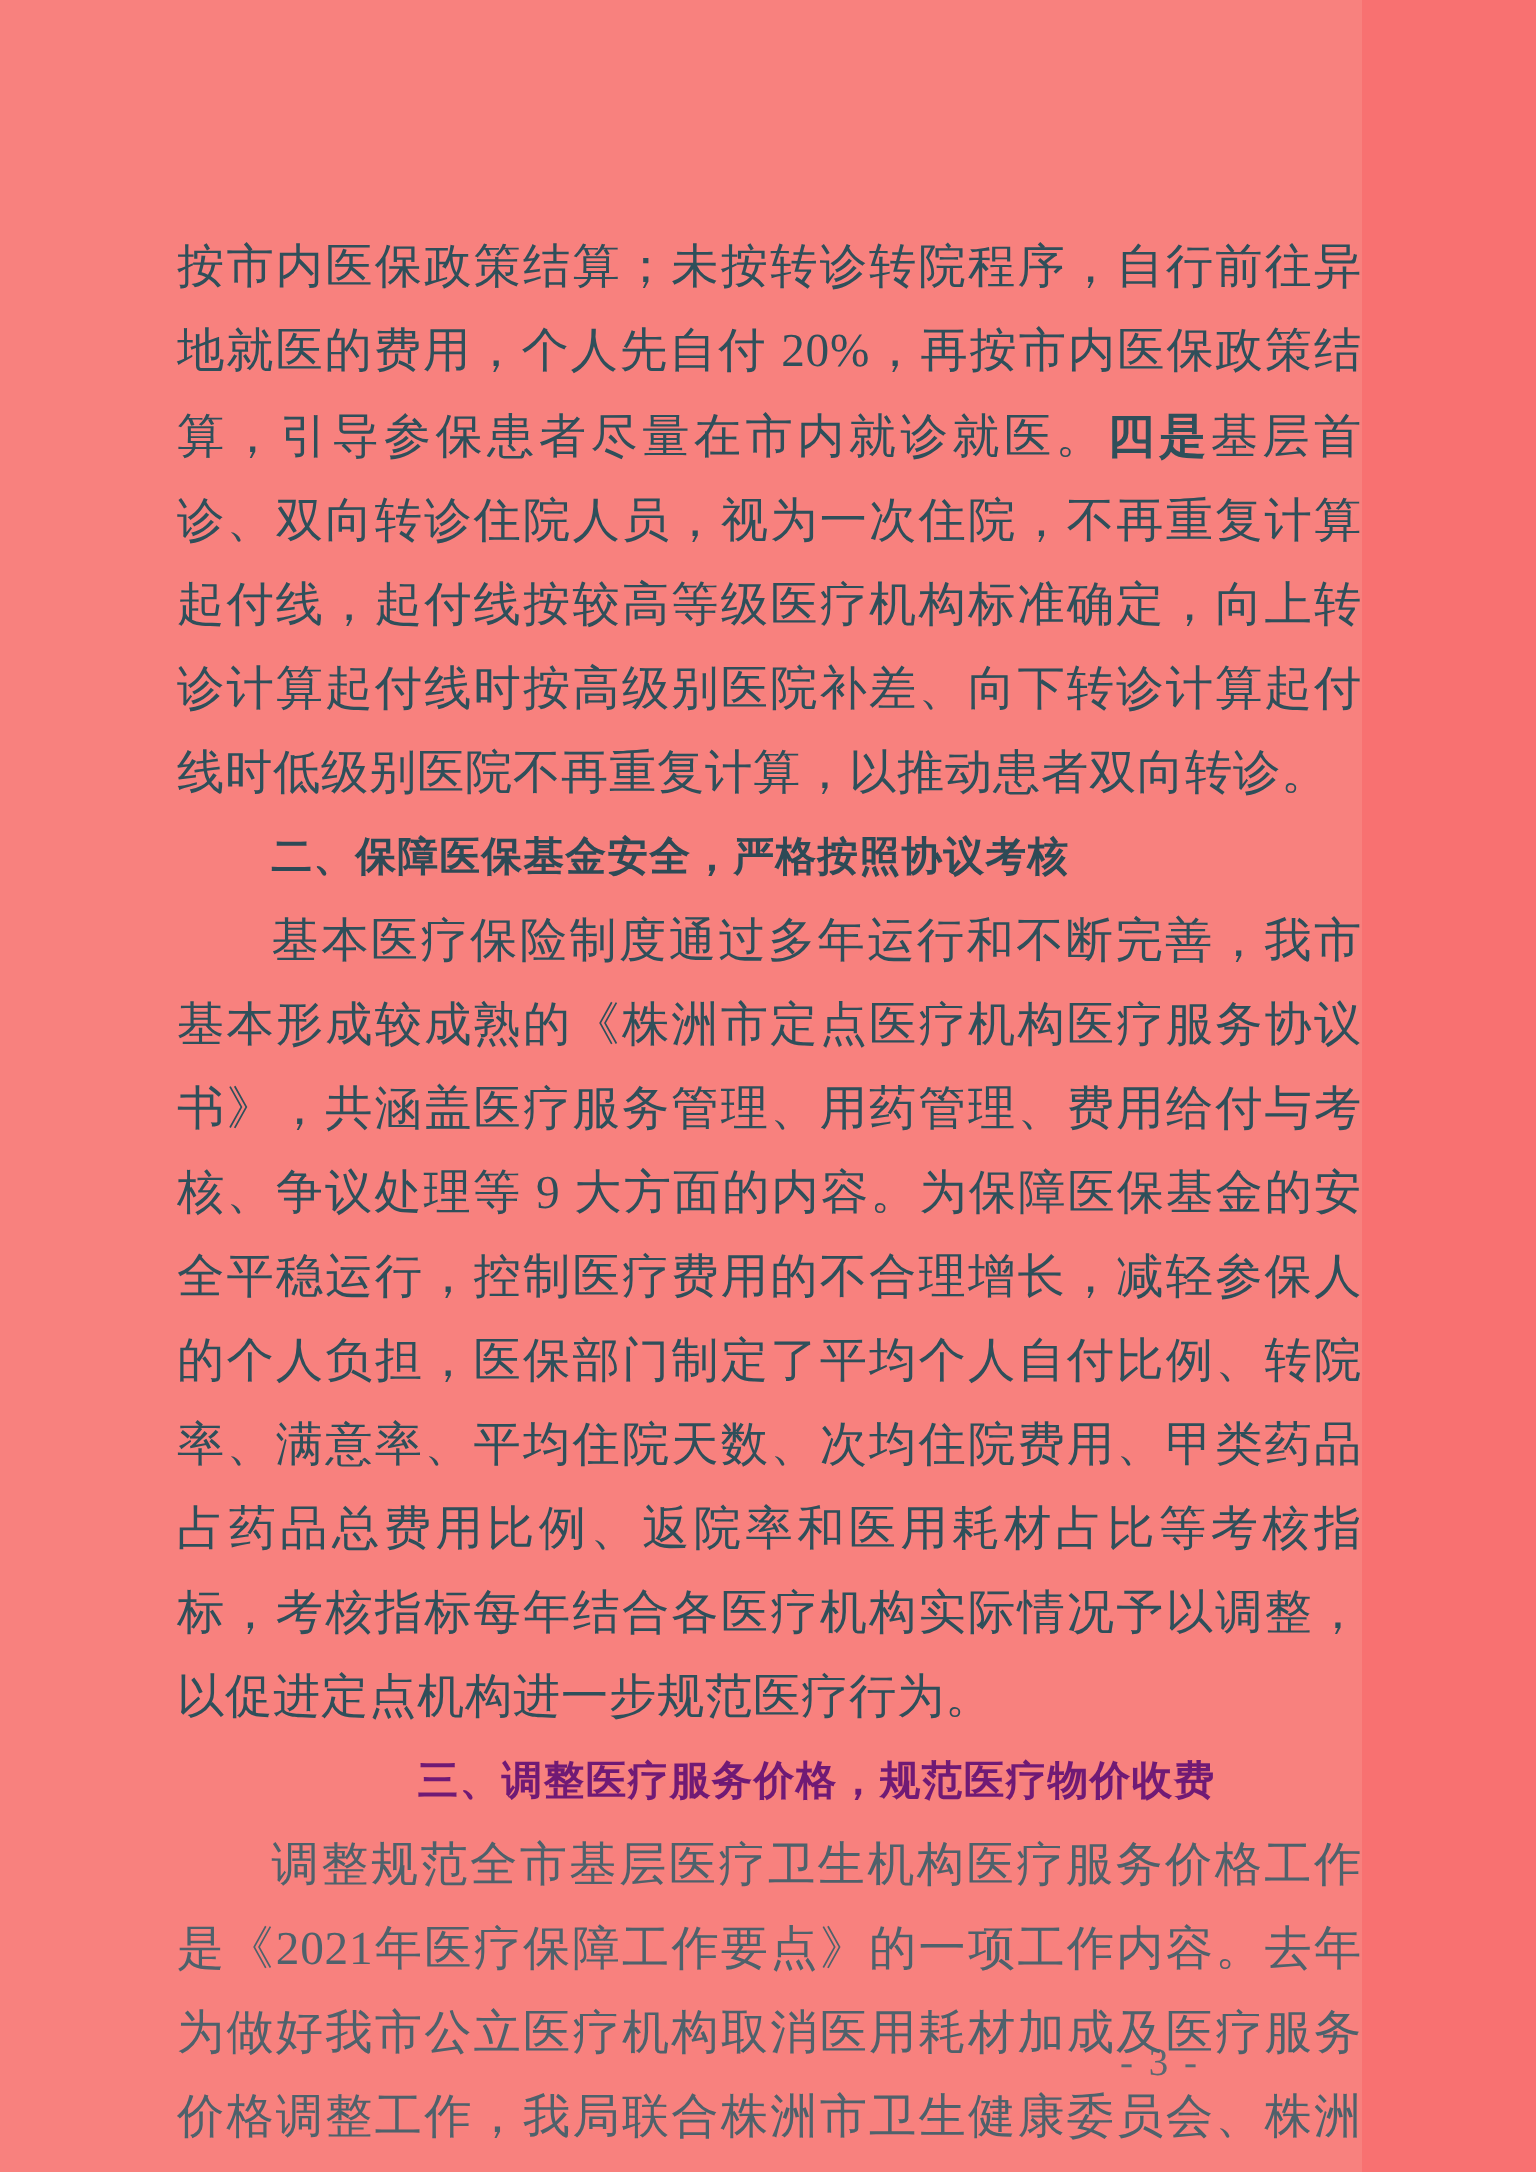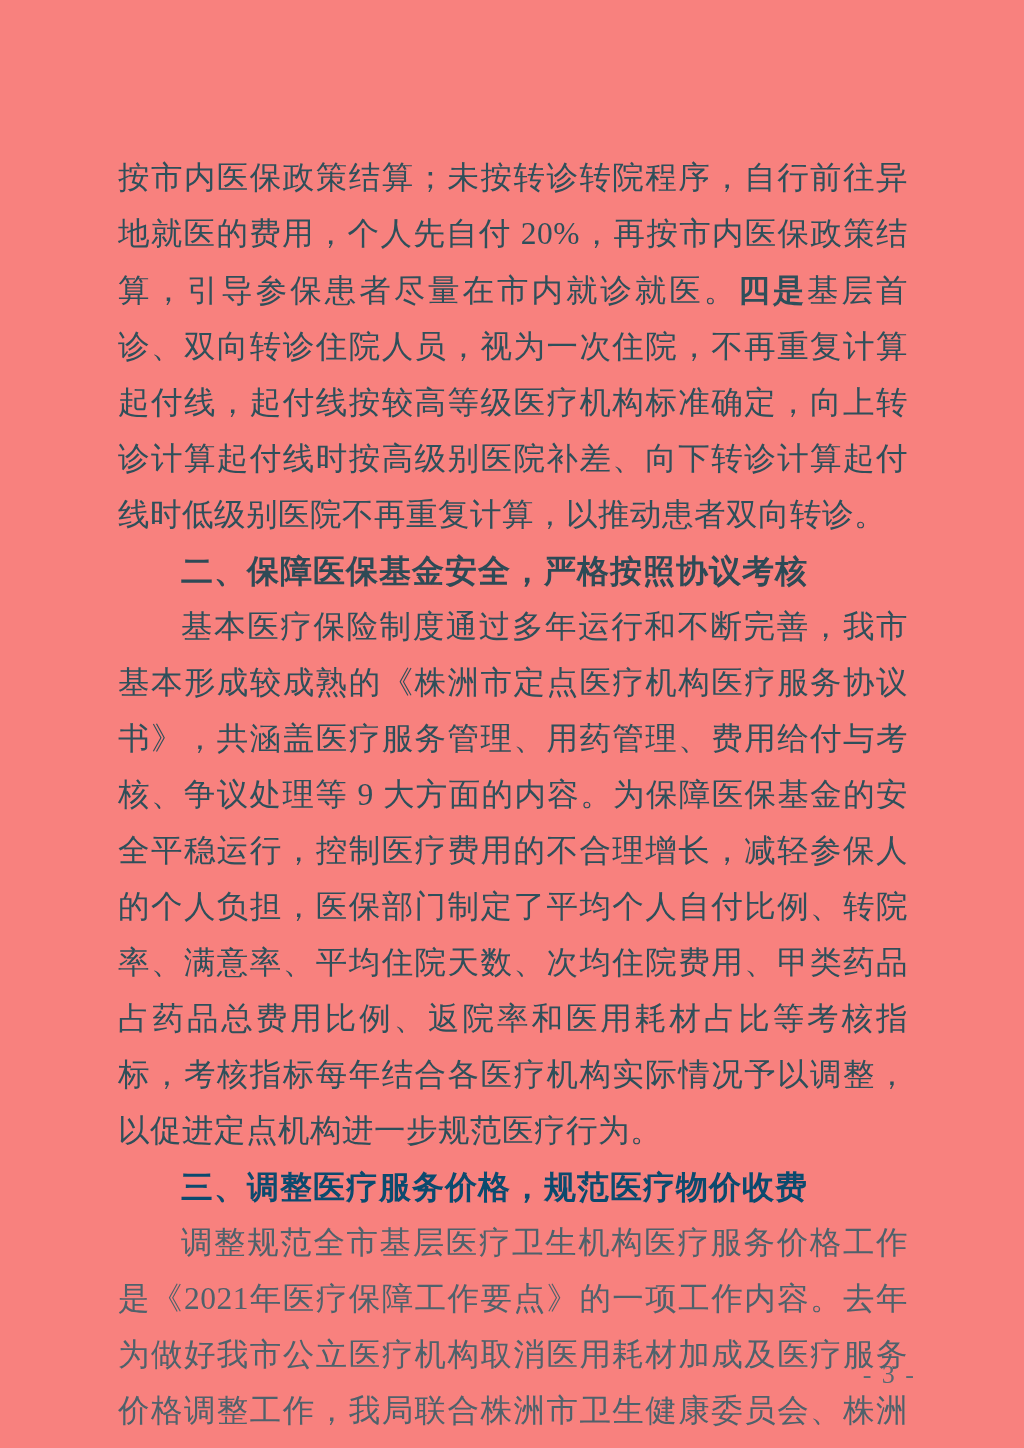--- a/index.html
+++ b/index.html
@@ -11,21 +11,21 @@
     height: 1448px;
     background: #f87171;
     font-family: "Liberation Serif", "DejaVu Serif", serif;
     position: relative;
     overflow: hidden;
   }
   .page {
     position: absolute;
     left: 0;
     top: 0;
-    width: 1024px;
+    width: 908px;
     height: 1448px;
     background: #f8817e;
   }
   .content {
     position: absolute;
     left: 118px;
     top: 150px;
     width: 790px;
   }
   .para {
@@ -37,32 +37,32 @@
     text-align: justify;
     text-justify: inter-ideograph;
     font-family: "Liberation Serif", "DejaVu Serif", serif;
   }
   .para.indent {
     text-indent: 63px;
   }
   .heading {
     margin: 0;
     color: #2e4a56;
-    font-size: 32px;
+    font-size: 27px;
     line-height: 56px;
     font-weight: bold;
     text-indent: 63px;
     letter-spacing: 1px;
     font-family: "Liberation Sans", "DejaVu Sans", sans-serif;
   }
   .bold-inline {
     font-weight: bold;
     font-family: "Liberation Sans", "DejaVu Sans", sans-serif;
   }
-  .fade1 { color: #0c4a6e; }
+  .fade1 { color: #701a75; text-align: center; }
   .fade2 { color: #47606a; opacity: 0.95; }
   .page-number {
     position: absolute;
     right: 108px;
     bottom: 58px;
     color: #4a6670;
     font-size: 26px;
     letter-spacing: 2px;
     font-family: "Liberation Serif", "DejaVu Serif", serif;
     opacity: 0.9;

